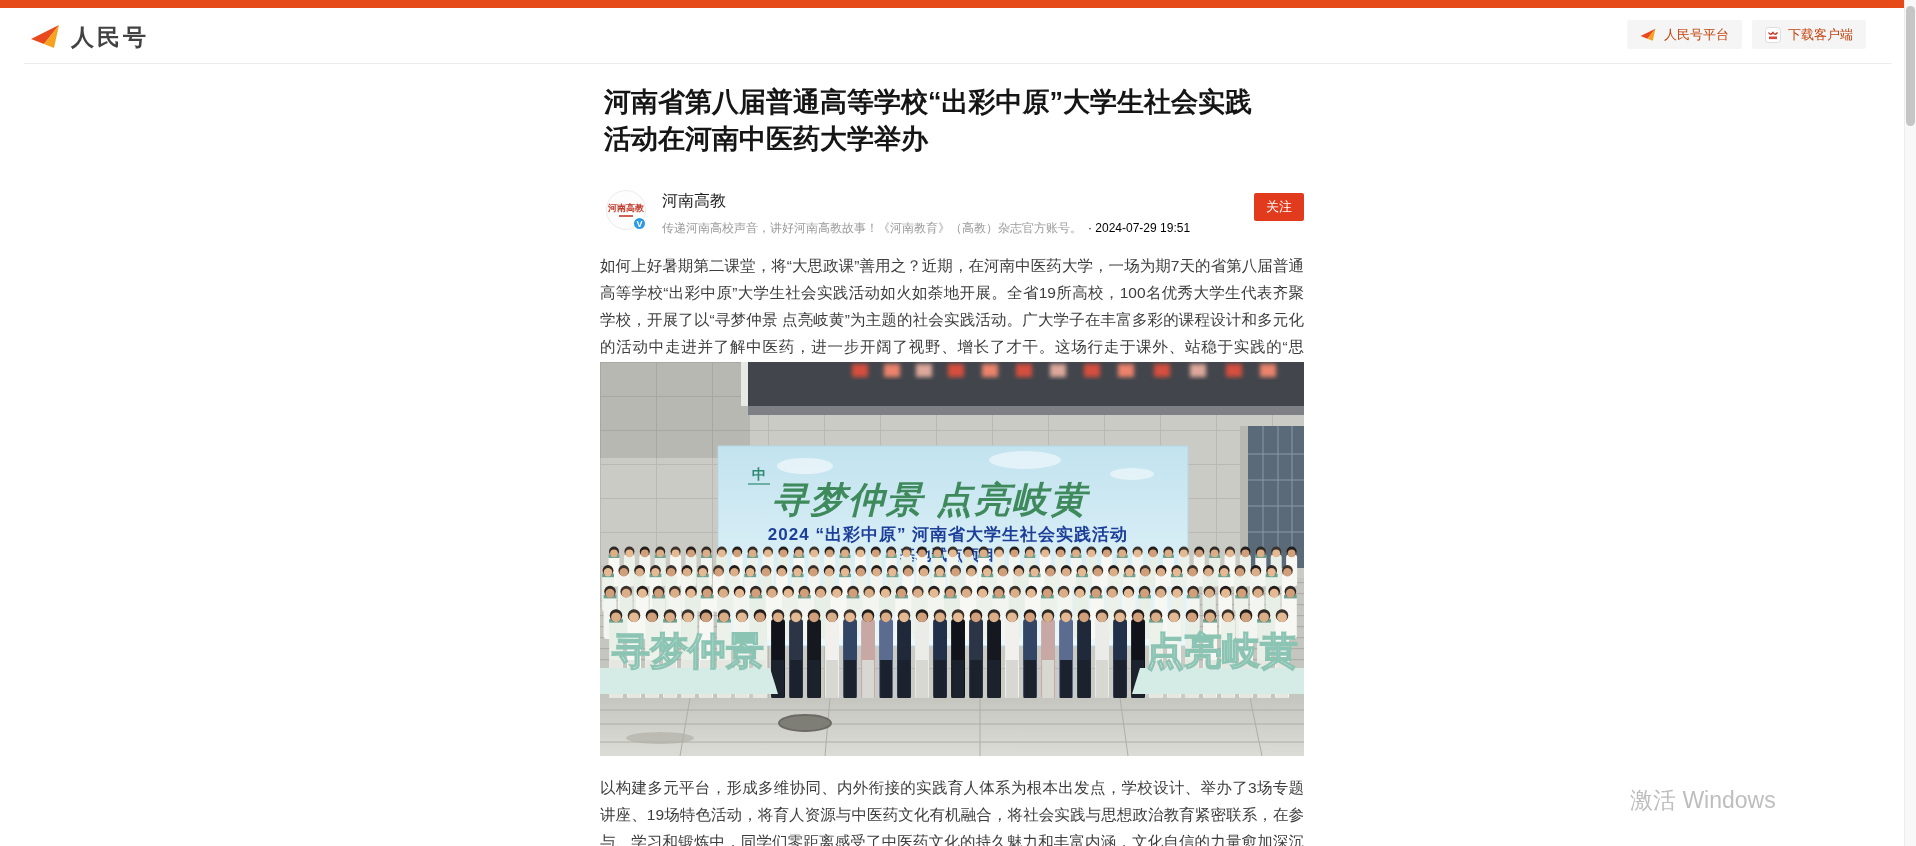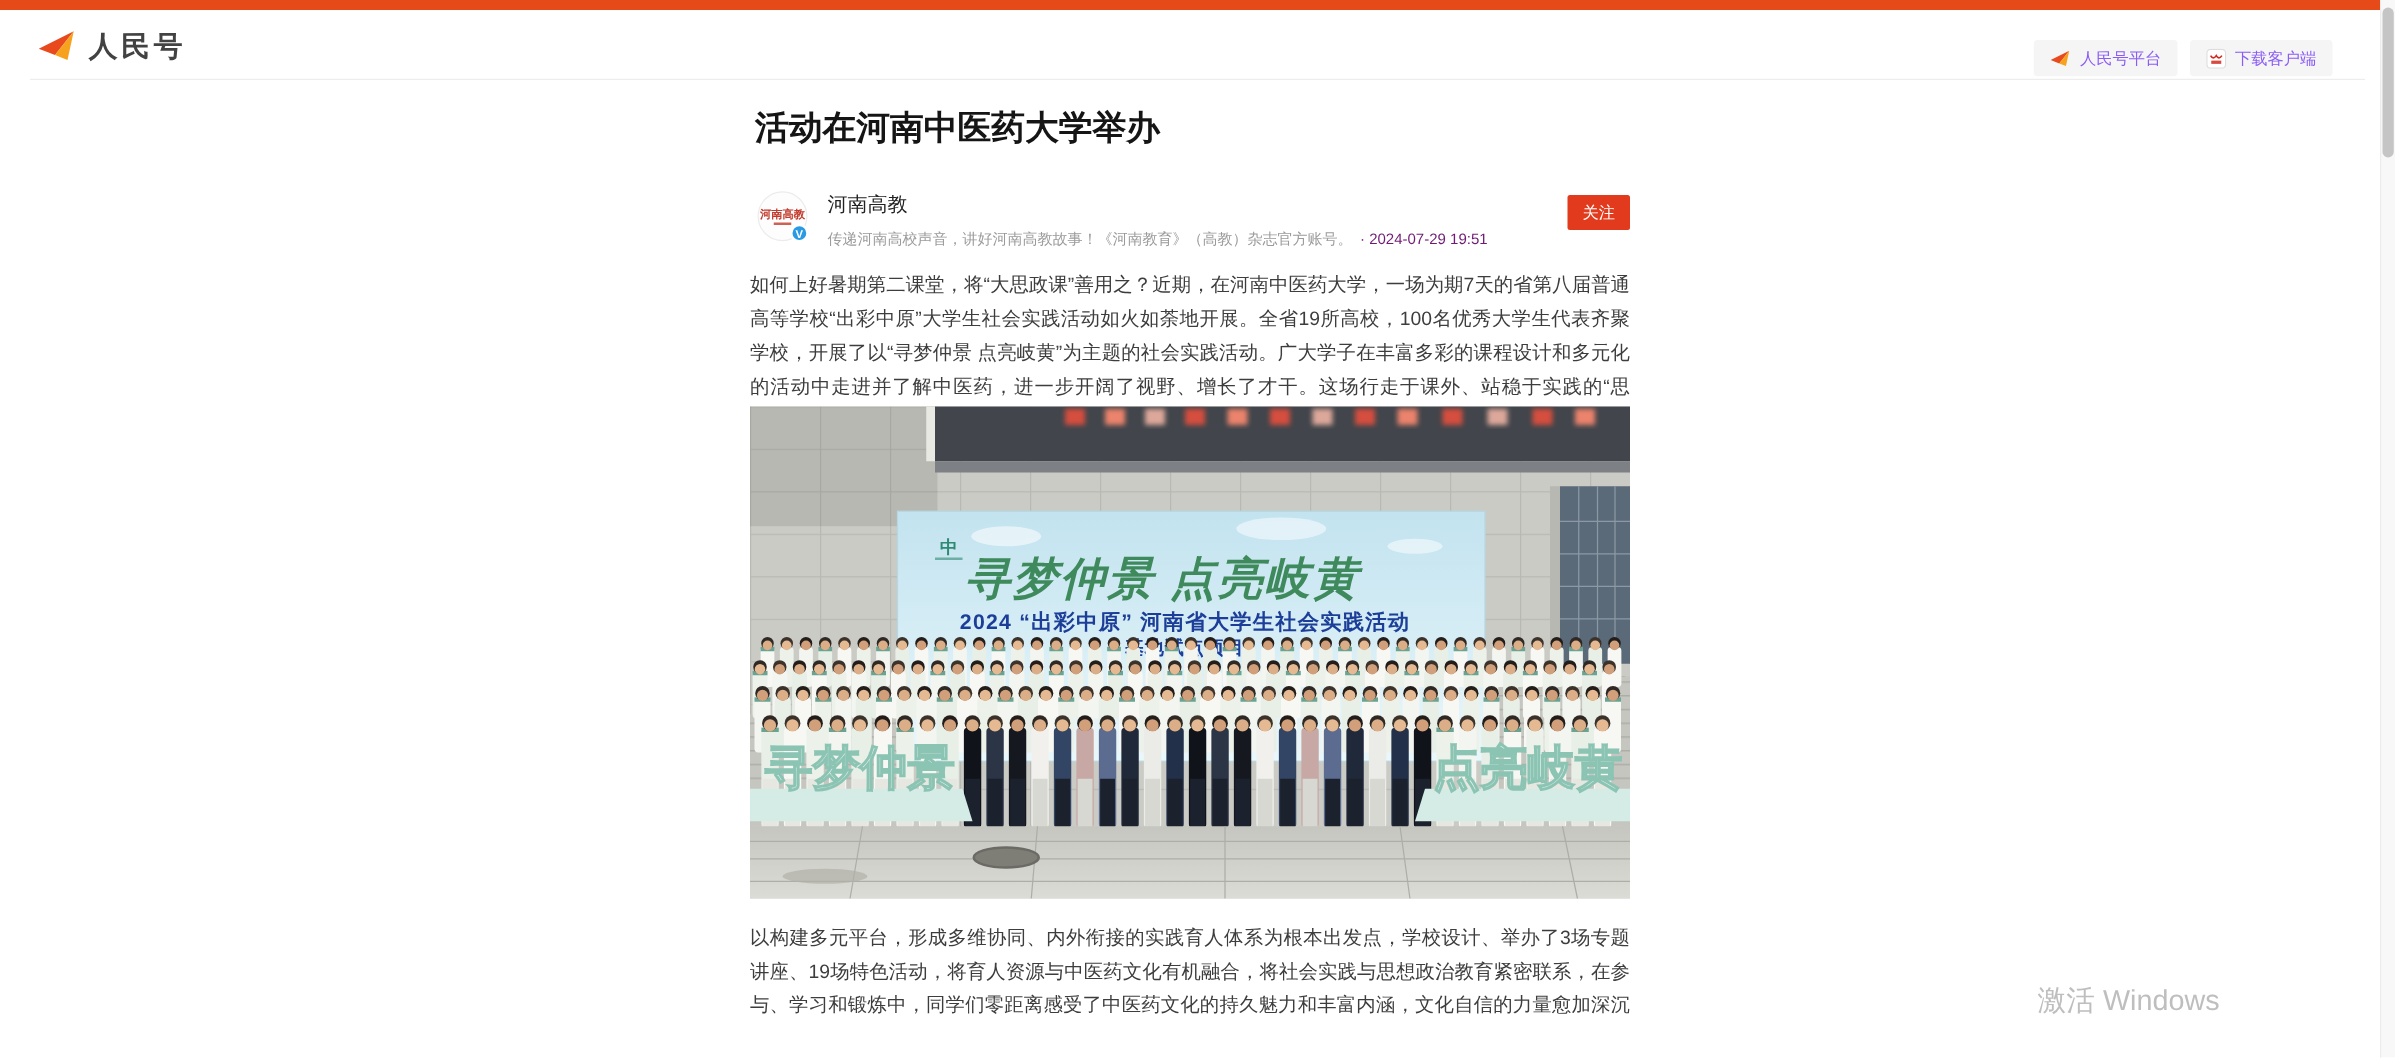--- a/index.html
+++ b/index.html
@@ -10,39 +10,39 @@
   }
   
   .topbar { position:absolute; top:0; left:0; width:1904px; height:8px; background:#e64a19; }
   
   .header { position:absolute; top:8px; left:0; width:1904px; height:56px; background:#fff; }
   .header-border { position:absolute; top:63px; left:24px; width:1868px; height:1px; background:#ededed; }
   .logo { position:absolute; left:30px; top:12px; height:34px; display:flex; align-items:center; gap:9px; cursor:pointer; }
   .logo-text { font-size:23px; font-weight:bold; color:#424242; letter-spacing:3px; }
   .header-actions { position:absolute; right:38px; top:12px; display:flex; gap:10px; }
   .hbtn { height:29px; padding:0 13px; background:#f5f5f5; border:none; border-radius:3px;
-          display:flex; align-items:center; gap:7px; font-size:13px; color:#8b5cf6;
-          font-family:"Liberation Sans", sans-serif; cursor:pointer;margin-top:12px; }
+          display:flex; align-items:center; gap:7px; font-size:13px; color:#c2410c;
+          font-family:"Liberation Sans", sans-serif; cursor:pointer; }
   
   .main { position:absolute; left:600px; top:64px; width:704px; }
   .title { margin:20px 0 0 4px; font-size:27px; line-height:37px; font-weight:bold; color:#151515; }
   .author-row { position:relative; margin-top:32px; height:46px; }
   .avatar { position:absolute; left:6px; top:0; width:40px; height:40px; border-radius:50%;
             background:#fdfdfd; border:1px solid #ececec; cursor:pointer; }
   .avatar-cal { position:absolute; inset:0; display:flex; flex-direction:column; align-items:center;
                 justify-content:center; color:#c23a2b; font-weight:bold; font-size:9px; line-height:10px;
                 text-align:center; overflow:hidden; }
   .avatar-seal { width:14px; height:2px; background:#c23a2b; margin-top:2px; opacity:.8; }
   .badge { position:absolute; right:-2px; bottom:-2px; width:15px; height:15px; border-radius:50%;
            background:#2a9ae5; color:#fff; font-size:9px; font-weight:bold; display:flex;
            align-items:center; justify-content:center; border:2px solid #fff; }
   .author-meta { margin-left:62px; padding-top:1px; }
   .author-name { font-size:16px; color:#222; cursor:pointer; }
   .author-desc { margin-top:8px; font-size:12px; color:#9b9b9b; }
-  .author-time { margin-left:6px; color:#701a75; }
+  .author-time { margin-left:6px; color:#000000; }
   .follow-btn { position:absolute; right:0; top:3px; width:50px; height:28px; background:#e23a1d;
                 color:#fff; font-size:13px; border:none; border-radius:2px; cursor:pointer;
                 font-family:"Liberation Sans", sans-serif; }
   .para { width:704px; margin:0; color:#3d3d3d; font-size:15.5px; line-height:27px;
           text-align:justify; overflow:hidden; }
   .para1 { margin-top:16px; height:108px; }
   .photo-wrap { margin-top:2px; width:704px; height:394px; overflow:hidden; }
   .para2 { margin-top:18px; height:84px; }
   
   .watermark { position:absolute; left:1630px; top:785px; font-size:23px; color:#a9a9a9; opacity:.75; }
@@ -81,20 +81,21 @@
         <rect x="4" y="9.5" width="8" height="2.6" fill="#cf2a1e" opacity="0.85"></rect>
       </svg>
       <span>下载客户端</span>
     </button>
   </div>
 </div>
 <div class="header-border"></div>
 
 <div class="main">
   <h1 class="title">
+    <div>河南省第八届普通高等学校“出彩中原”大学生社会实践</div>
     <div>活动在河南中医药大学举办</div>
   </h1>
 
   <div class="author-row">
     <div class="avatar">
       <div class="avatar-cal">
         <span>河南高教</span>
         <span class="avatar-seal"></span>
       </div>
       <div class="badge">V</div>

